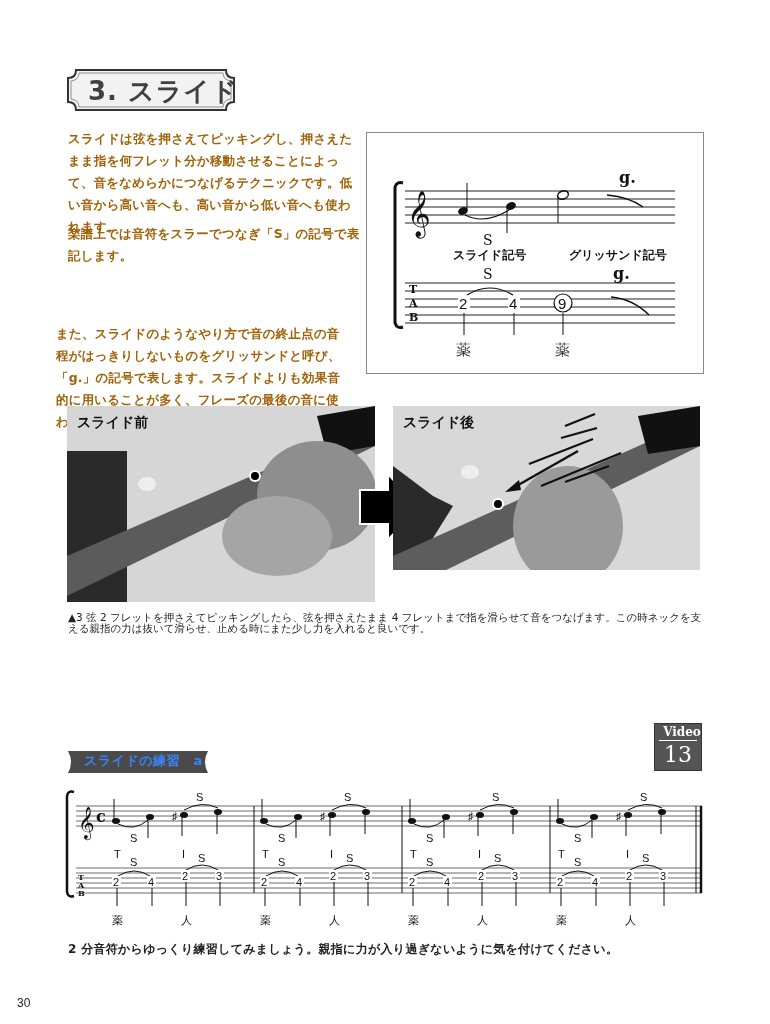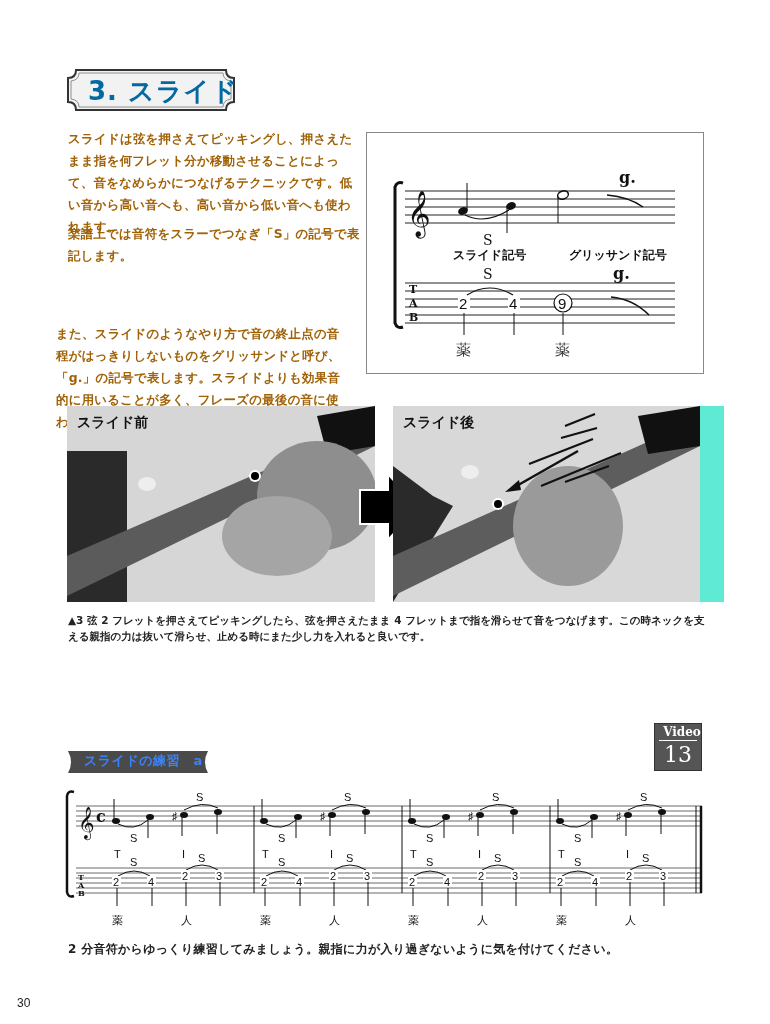--- a/index.html
+++ b/index.html
@@ -1,29 +1,29 @@
 <!DOCTYPE html>
 <html><head>
 <meta charset="utf-8">
 <style>
   html,body{margin:0;padding:0;background:#fff;}
   body{width:770px;height:1024px;position:relative;overflow:hidden;font-family:"DejaVu Sans",sans-serif;color:#1a1a1a;}
   .abs{position:absolute;}
   .title-plate{left:66px;top:68px;width:170px;height:44px;}
-  .title-text{left:88px;top:74px;font-size:26px;font-weight:bold;letter-spacing:1px;color:#0369a1;}
+  .title-text{left:88px;top:74px;font-size:26px;font-weight:bold;letter-spacing:1px;color:#404040;}
   .body-text{font-size:12.4px;line-height:22px;font-weight:bold;color:#a16207;letter-spacing:0.3px;}
   .p1{left:68px;top:128px;width:292px;}
   .p2{left:68px;top:223px;width:292px;}
   .p3{left:56px;top:287px;width:292px;margin-top:36px;}
   .diagram-box{left:366px;top:132px;width:338px;height:242px;border:1.5px solid #888;box-sizing:border-box;background:#fff;}
   .photo{background:#5eead4;overflow:hidden;}
   .photo1{left:67px;top:406px;width:308px;height:196px;}
-  .photo2{left:393px;top:406px;width:307px;height:196px;padding-left:24px;}
+  .photo2{left:393px;top:406px;width:307px;height:164px;}
   .photo-label{font-size:14px;font-weight:bold;color:#111;}
-  .caption{left:68px;top:612px;width:640px;font-size:10.5px;line-height:16px;color:#222;font-weight:bold;}
+  .caption{left:68px;top:612px;width:640px;font-size:10.5px;line-height:11px;color:#222;font-weight:normal;}
   .section-tag{left:68px;top:751px;width:140px;height:22px;background:#4a4a4a;}
   .section-tag-text{left:84px;top:752px;font-size:13px;font-weight:bold;color:#3b82f6;letter-spacing:0.5px;}
   .video-badge{left:654px;top:723px;width:48px;height:48px;background:#555;border:1px solid #333;box-sizing:border-box;}
   .video-word{left:654px;top:725px;width:56px;text-align:center;font-family:"DejaVu Serif",serif;font-weight:bold;color:#fff;font-size:12px;}
   .video-num{left:654px;top:742px;width:48px;text-align:center;font-family:"DejaVu Serif",serif;font-weight:normal;color:#fff;font-size:22px;}
   .video-rule{left:659px;top:740px;width:38px;height:1px;background:#fff;}
   .footer-text{left:68px;top:941px;font-size:12px;font-weight:bold;color:#222;letter-spacing:0.3px;}
   .page-num{left:17px;top:996px;font-size:12px;color:#222;font-family:"Liberation Sans",sans-serif;}
 </style>
 </head>

